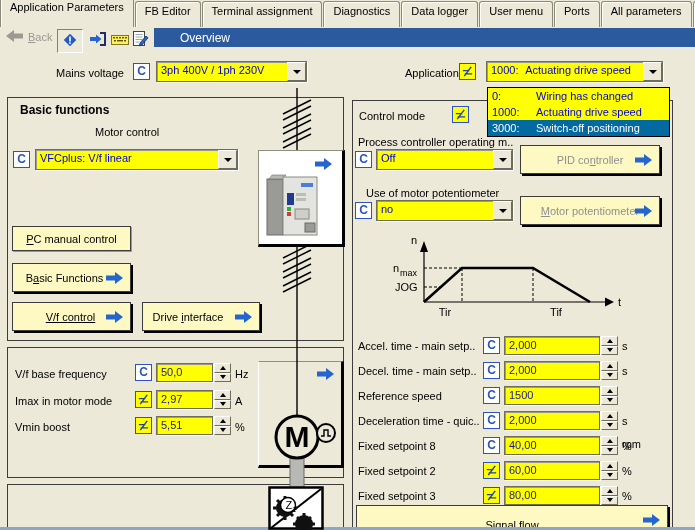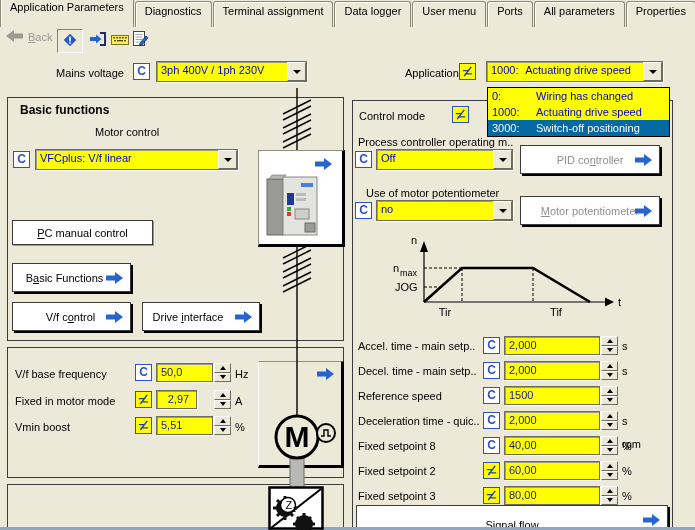--- a/index.html
+++ b/index.html
@@ -33,43 +33,44 @@
                display:flex;align-items:center;justify-content:center;}
   .cbtn::after{content:"";border:4px solid transparent;border-top:4px solid #000;margin-top:4px;}
   .yinput{position:absolute;box-sizing:border-box;background:#ffff00;border:1px solid #6d6d5e;
           box-shadow:inset 1px 1px 0 #9a9a8c, 1px 1px 0 #fff;color:#1a1a9a;padding:2px 0 0 4px;white-space:nowrap;}
   .spin{position:absolute;width:17px;display:flex;flex-direction:column;}
   .spin .sb{flex:1;background:#ece9d8;border:1px solid;border-color:#fff #6d6d5e #6d6d5e #fff;
             display:flex;align-items:center;justify-content:center;}
   .sb.up::after{content:"";border:3px solid transparent;border-bottom:4px solid #000;margin-top:-3px;}
   .sb.dn::after{content:"";border:3px solid transparent;border-top:4px solid #000;margin-bottom:-3px;}
   .gbox{position:absolute;border:1px solid #3c3c3c;box-sizing:border-box;}
-  .pushbtn{position:absolute;background:#ffffff;border:1px solid #3c3c3c;box-shadow:2px 2px 0 #000;
+  .pushbtn{position:absolute;background:#fef9c3;border:1px solid #3c3c3c;box-shadow:2px 2px 0 #000;
            display:flex;align-items:center;justify-content:center;box-sizing:border-box;}
   .pushbtn .arr{position:absolute;right:7px;top:50%;margin-top:-6px;}
   .pushbtn.flat{box-shadow:1px 1px 0 #9a9a8c;}
   .pushbtn.disabled{color:#8f8f8f;}
   .popup{position:absolute;left:487px;top:87px;width:181px;border:1px solid #000;background:#ffff00;z-index:10;}
   .popup .item{height:16px;display:flex;align-items:center;color:#0000d8;cursor:default;}
   .popup .item .num{width:44px;padding-left:4px;}
   .popup .item.selected{background:#0369a1;color:#fff;}
   .title{position:absolute;font-weight:bold;font-size:12px;}
   u{text-decoration:underline;}
   .bottomstrip{position:absolute;left:0;top:527px;width:695px;height:3px;background:#92a7bd;}
   svg text{font-family:"Liberation Sans",sans-serif;}
 </style>
 </head>
 <body>
 
 <div id="win">
 
   <div class="tabstrip">
     <div class="tab active">Application Parameters</div>
+    <div class="tab">FB Editor</div>
+    <div class="tab">Terminal assignment</div>
     <div class="tab">Diagnostics</div>
-    <div class="tab">Terminal assignment</div>
     <div class="tab">Data logger</div>
     <div class="tab">User menu</div>
     <div class="tab">Ports</div>
     <div class="tab">All parameters</div>
     <div class="tab">Properties</div>
 
   </div>
 
   <div class="toolbar">
     <div class="backbtn">
@@ -117,20 +118,23 @@
     <div class="tbtn" style="left:128px;top:1px;">
       <span>
         <svg width="18" height="17" viewBox="0 0 18 17">
           <rect x="2.5" y="1.5" width="11" height="14" fill="#fff" stroke="#444"></rect>
           <g stroke="#9aa" stroke-width="1">
               <path d="M4.5 4.5 h7 M4.5 7 h7 M4.5 9.5 h7 M4.5 12 h4"></path>
             </g>
           <path d="M9 13 L15 6 l2 1.8 L11 15 l-2.6 .8 z" fill="#2565d0" stroke="#1d2f66" stroke-width="0.8"></path>
         </svg>
       </span>
+    </div>
+    <div class="bluebar">
+      <span>Overview</span>
     </div>
   </div>
 
   <div class="lbl" style="left:56px;top:67px;">Mains voltage</div>
   <div class="picon c" style="left:133px;top:63px;"></div>
   <div class="combo" style="left:156px;top:61px;width:151px;height:21px;">
     <div class="field">3ph 400V / 1ph 230V</div>
     <div class="cbtn"></div>
   </div>
 
@@ -211,33 +215,33 @@
       <rect x="22" y="20" width="7" height="12" fill="#223a8c"></rect>
       <rect x="31" y="20" width="10" height="3" fill="#bdbdb8"></rect>
       <rect x="31" y="25" width="10" height="3" fill="#bdbdb8"></rect>
       <rect x="22" y="34" width="4" height="4" fill="#2fae3a"></rect>
       <rect x="22" y="39" width="4" height="4" fill="#d43a2f"></rect>
       <rect x="30" y="36" width="14" height="10" fill="#cfcfca" stroke="#8a8a84"></rect>
       <rect x="40" y="50" width="10" height="9" fill="#9a9a96" stroke="#6b6b66"></rect>
     </svg>
   </div>
 
-  <div class="pushbtn flat" style="left:12px;top:220px;width:141px;height:25px;">
+  <div class="pushbtn flat" style="left:12px;top:226px;width:119px;height:25px;">
     <span><u>P</u>C manual control</span>
   </div>
   <div class="pushbtn" style="left:12px;top:263px;width:119px;height:29px;">
     <span style="margin-right:14px;">B<u>a</u>sic Functions</span>
     <span class="arr">
       <svg width="17" height="12" viewBox="0 0 17 12">
           <path d="M0 3.5 h9 V0 l8 6 -8 6 V8.5 H0 z" fill="#2565d0"></path>
         </svg>
     </span>
   </div>
   <div class="pushbtn" style="left:12px;top:302px;width:119px;height:29px;">
-    <span style="margin-right:2px;">V/f c<u>o</u>ntrol</span>
+    <span style="margin-right:2px;text-decoration:underline;">V/f c<u>o</u>ntrol</span>
     <span class="arr">
       <svg width="17" height="12" viewBox="0 0 17 12">
           <path d="M0 3.5 h9 V0 l8 6 -8 6 V8.5 H0 z" fill="#2565d0"></path>
         </svg>
     </span>
   </div>
   <div class="pushbtn" style="left:142px;top:302px;width:118px;height:29px;">
     <span style="margin-right:26px;">Drive <u>i</u>nterface</span>
     <span class="arr">
       <svg width="17" height="12" viewBox="0 0 17 12">
@@ -250,27 +254,27 @@
 
   <div class="lbl" style="left:15px;top:368px;">V/f base frequency</div>
   <div class="picon c" style="left:135px;top:364px;"></div>
   <div class="yinput" style="left:156px;top:363px;width:57px;height:19px;">50,0</div>
   <div class="spin" style="left:214px;top:363px;height:19px;">
       <div class="sb up"></div>
       <div class="sb dn"></div>
     </div>
   <div class="lbl" style="left:235px;top:368px;">Hz</div>
 
-  <div class="lbl" style="left:15px;top:395px;">Fixed in motor mode</div>
+  <div class="lbl" style="left:15px;top:395px;">Imax in motor mode</div>
   <div class="picon neq" style="left:135px;top:391px;">
     <svg width="13" height="13" viewBox="0 0 14 14">
         <path d="M2 6 H9 M4 9.5 H12 M3.5 12 L11 2" stroke="#1e3fae" fill="none" stroke-width="1.5"></path>
       </svg>
   </div>
-  <div class="yinput" style="left:156px;top:390px;width:41px;height:19px;text-align:center;">2,97</div>
+  <div class="yinput" style="left:156px;top:390px;width:57px;height:19px;">2,97</div>
   <div class="spin" style="left:214px;top:390px;height:19px;">
       <div class="sb up"></div>
       <div class="sb dn"></div>
     </div>
   <div class="lbl" style="left:235px;top:395px;">A</div>
 
   <div class="lbl" style="left:15px;top:421px;">Vmin boost</div>
   <div class="picon neq" style="left:135px;top:417px;">
     <svg width="13" height="13" viewBox="0 0 14 14">
         <path d="M2 6 H9 M4 9.5 H12 M3.5 12 L11 2" stroke="#1e3fae" fill="none" stroke-width="1.5"></path>

